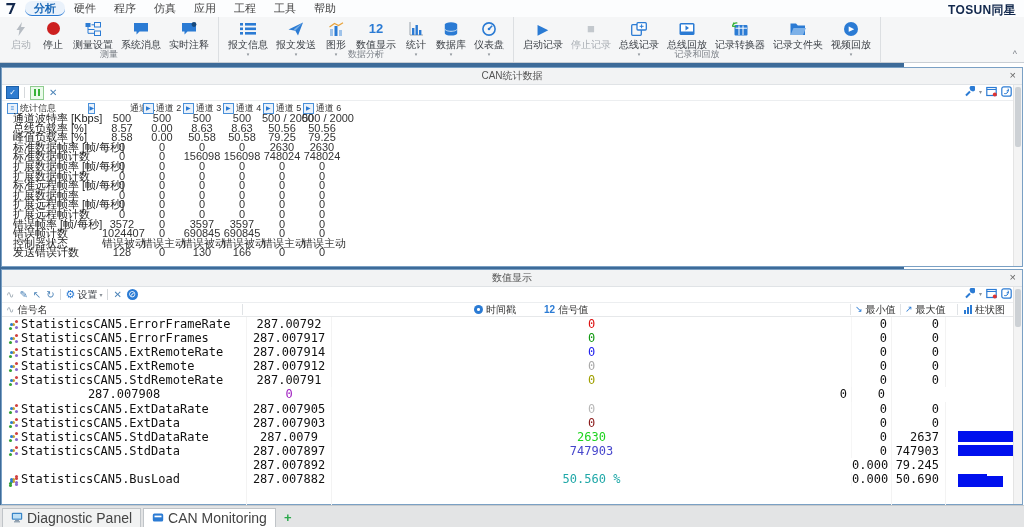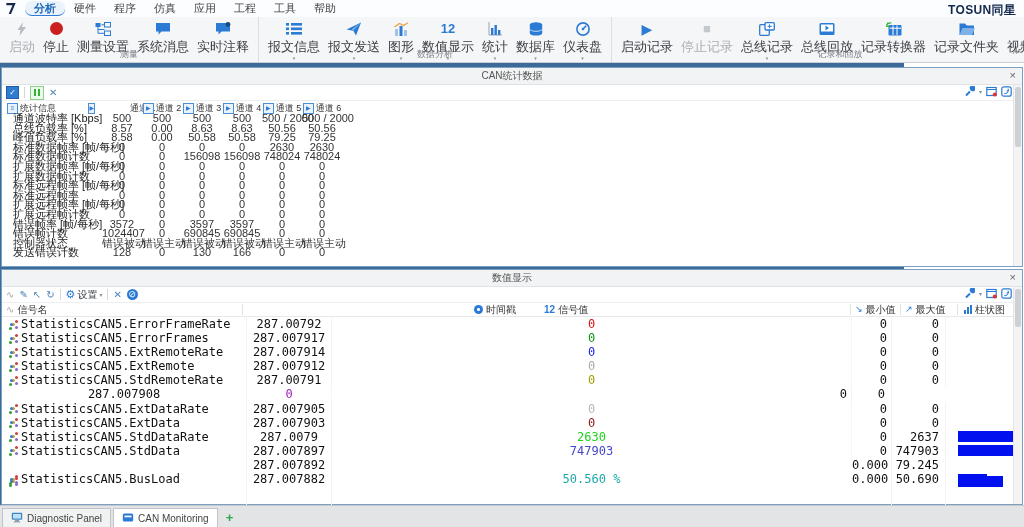--- a/index.html
+++ b/index.html
@@ -10,21 +10,21 @@
   .logo{width:16px;height:13px;margin:0 4px 0 5px;display:flex;align-items:center;}
   .menu-item{padding:1px 9px;font-size:11px;color:#444;cursor:default;line-height:15px;border-radius:7px;}
   .menu-item.active{color:#1d6ab8;font-weight:bold;background:#eaf2fb;border-bottom:1px solid #2b7bd4;}
   .brand{position:absolute;right:8px;top:2px;font-size:12px;font-weight:800;color:#12284d;letter-spacing:.3px;}
   
   .ribbon{height:45px;background:#f5f6f7;border-bottom:1px solid #c9ced4;display:flex;position:relative;}
   .rgroup{display:flex;flex-direction:column;padding:2px 5px 11px 5px;border-right:1px solid #dcdfe2;position:relative;}
   .rbuttons{display:flex;align-items:flex-start;}
   .rbtn{min-width:24px;padding:1px 4px 0 4px;display:flex;flex-direction:column;align-items:center;cursor:pointer;}
   .rbtn .icw{height:17px;display:flex;align-items:center;justify-content:center;}
-  .rlabel{font-size:13px;color:#3c4046;margin-top:1px;white-space:nowrap;}
+  .rlabel{font-size:10px;color:#3c4046;margin-top:1px;white-space:nowrap;}
   .rbtn.disabled .rlabel{color:#a9aeb4;}
   .rcaret{font-size:5px;color:#8a9097;line-height:4px;height:4px;}
   .rglabel{position:absolute;bottom:1px;left:0;right:0;text-align:center;font-size:9px;color:#7a7f86;}
   .ri{width:16px;height:14px;}
   .ri-stop{width:13px;height:13px;border-radius:50%;background:#cc1f1f;display:inline-block;}
   .ri-12{color:#2b7bd4;font-weight:bold;font-size:13px;font-family:"Liberation Sans",sans-serif;}
   .ri-play{color:#2b7bd4;font-size:14px;line-height:14px;}
   .ri-sq{color:#c3c8cd;font-size:13px;line-height:13px;}
   .ri-vplay{width:14px;height:14px;border-radius:50%;background:#2b7bd4;display:flex;align-items:center;justify-content:center;}
   .ri-vplay span{color:#fff;font-size:7px;margin-left:1px;}
@@ -85,21 +85,21 @@
   .vrow .c-val{text-align:center;border-right:1px solid #f6f6f6;}
   .vrow .c-min{text-align:right;padding-right:4px;border-right:1px solid #f3f3f3;}
   .vrow .c-max{text-align:right;padding-right:6px;border-right:1px solid #f3f3f3;}
   .vrow .c-bar{display:flex;align-items:center;}
   .vrow .bar{height:11px;margin-left:12px;background:#0010ee;}
   .sdots{width:3px;height:3px;border-radius:50%;background:#2b7bd4;display:inline-block;margin:0 8px 0 4px;
          box-shadow:5px -3px 0 #d04040,-1px 4px 0 #35a035,5px 3px 0 #8a6ad0,2px 0 0 #c8a030;}
   
   .tabbar{position:absolute;left:0;bottom:0;width:1024px;height:22px;background:#e3e4e5;
           border-top:1px solid #c6cacd;display:flex;align-items:flex-end;padding-left:2px;box-sizing:border-box;}
-  .btab{display:flex;align-items:center;gap:4px;height:18px;padding:0 8px;font-size:10px;color:#444;
+  .btab{display:flex;align-items:center;gap:4px;height:18px;padding:0 8px;font-size:14px;color:#444;
         background:#f1f2f2;border:1px solid #c0c4c8;border-bottom:none;margin-right:2px;cursor:pointer;}
   .btab.active{background:#fff;}
   .ti{width:12px;height:11px;}
   .addtab{color:#2aa84a;font-weight:bold;font-size:13px;padding:0 6px;cursor:pointer;line-height:18px;}
 </style>
 </head>
 <body>
 
 <div class="app">
 
@@ -446,21 +446,21 @@
             <div class="stats-row">
               <div class="lbl">标准远程帧率 [帧/每秒]</div>
               <div class="val">0</div>
               <div class="val">0</div>
               <div class="val">0</div>
               <div class="val">0</div>
               <div class="val">0</div>
               <div class="val">0</div>
             </div>
             <div class="stats-row">
-              <div class="lbl">标准远程帧率</div>
+              <div class="lbl">扩展数据帧率</div>
               <div class="val">0</div>
               <div class="val">0</div>
               <div class="val">0</div>
               <div class="val">0</div>
               <div class="val">0</div>
               <div class="val">0</div>
             </div>
             <div class="stats-row">
               <div class="lbl">扩展远程帧率 [帧/每秒]</div>
               <div class="val">0</div>

